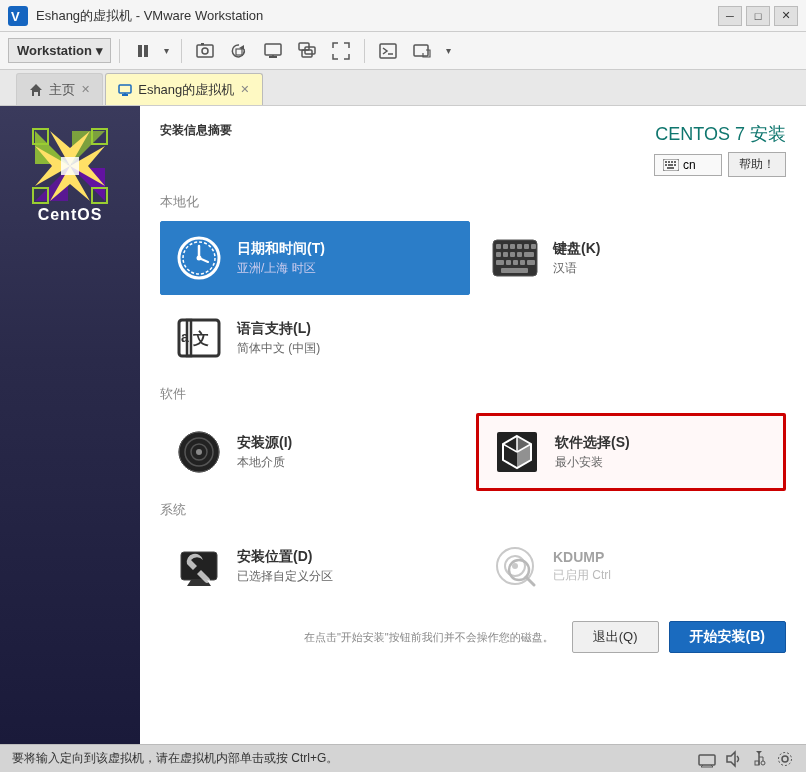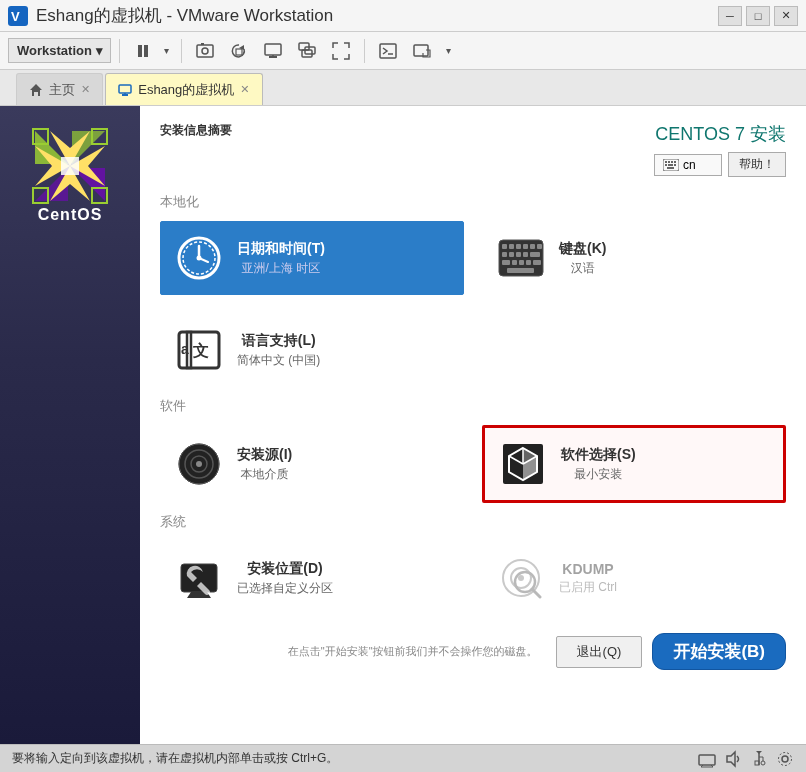--- a/index.html
+++ b/index.html
@@ -10,21 +10,21 @@
       background: #f5f5f5;
       height: 32px;
       display: flex;
       align-items: center;
       padding: 0 8px;
       border-bottom: 1px solid #ccc;
       justify-content: space-between;
     }
     .title-bar-left { display: flex; align-items: center; gap: 8px; }
     .title-bar-icon { width: 20px; height: 20px; }
-    .title-bar-text { font-size: 17px; color: #333; }
+    .title-bar-text { font-size: 13px; color: #333; }
     .title-bar-controls { display: flex; gap: 4px; }
     .title-btn { width: 24px; height: 20px; background: #e0e0e0; border: 1px solid #bbb; cursor: pointer; display: flex; align-items: center; justify-content: center; font-size: 11px; color: #333; }
 
     
     .toolbar {
       background: #f5f5f5;
       height: 38px;
       display: flex;
       align-items: center;
       padding: 0 8px;
@@ -155,23 +155,22 @@
       font-size: 13px;
       color: #888;
       margin-bottom: 10px;
       margin-top: 10px;
     }
 
     
     .items-grid {
       display: grid;
       grid-template-columns: 1fr 1fr;
-      gap: 18px;
+      gap: 6px;
       margin-bottom: 10px;
-      text-align: center;
     }
     .grid-item {
       display: flex;
       align-items: center;
       padding: 10px 12px;
       border: 1px solid transparent;
       cursor: pointer;
       gap: 12px;
       border-radius: 2px;
     }
@@ -225,23 +224,23 @@
       cursor: pointer;
       font-size: 13px;
       color: #333;
       border-radius: 2px;
     }
     .btn-start {
       background: #1a6bbf;
       border: 1px solid #1155a0;
       padding: 6px 20px;
       cursor: pointer;
-      font-size: 17px;
+      font-size: 14px;
       color: #fff;
-      border-radius: 12px;
+      border-radius: 2px;
       font-weight: bold;
     }
 
     
     .status-bar {
       height: 28px;
       background: #d4d4d4;
       display: flex;
       align-items: center;
       padding: 0 12px;

